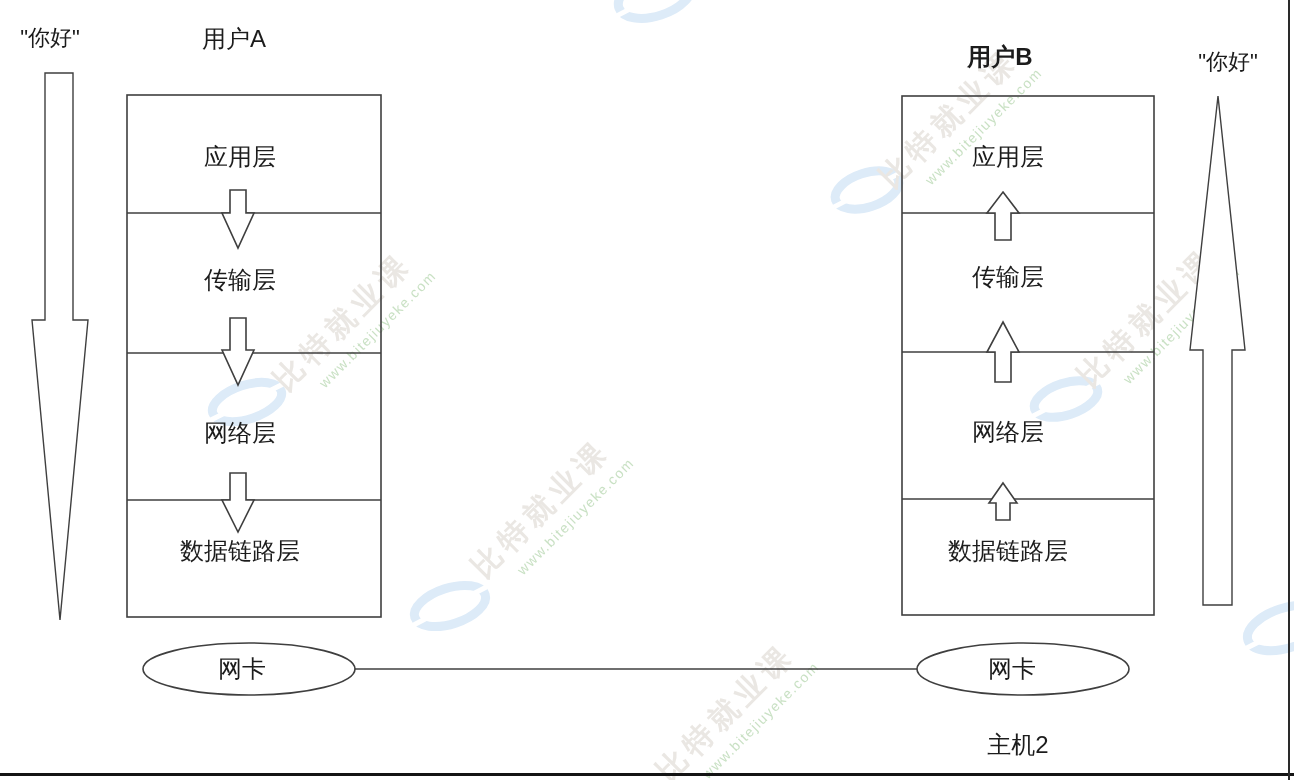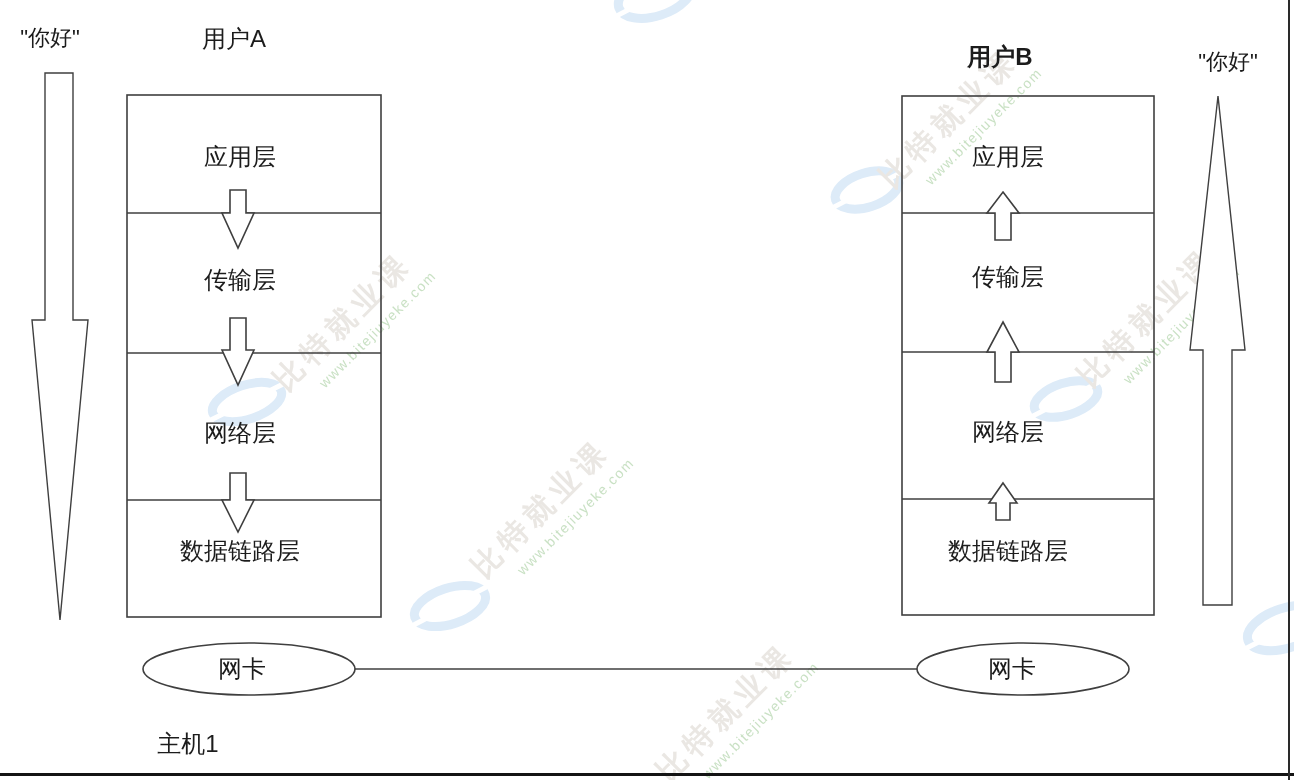--- a/index.html
+++ b/index.html
@@ -118,17 +118,17 @@
   <div class="lbl" style="left:140px;top:538px;width:200px;">数据链路层</div>
 
   <div class="lbl" style="left:908px;top:144px;width:200px;">应用层</div>
   <div class="lbl" style="left:908px;top:264px;width:200px;">传输层</div>
   <div class="lbl" style="left:908px;top:419px;width:200px;">网络层</div>
   <div class="lbl" style="left:908px;top:538px;width:200px;">数据链路层</div>
 
   <div class="lbl" style="left:142px;top:656px;width:200px;">网卡</div>
   <div class="lbl" style="left:912px;top:656px;width:200px;">网卡</div>
 
-  <div class="lbl" style="left:88px;top:731px;width:200px;">主机1</div>
+  <div class="lbl" style="left:918px;top:732px;width:200px;">主机2</div>
 
   <div class="frame-bottom"></div>
   <div class="frame-right"></div>
 </div>
 
 </body></html>

